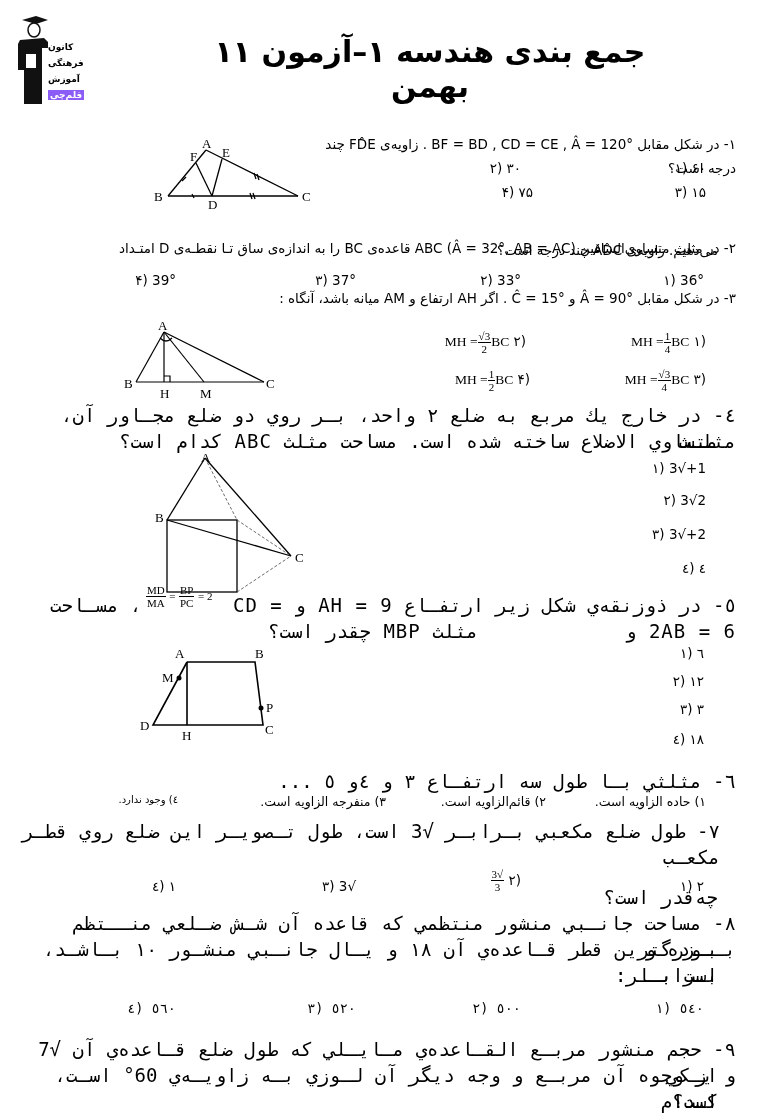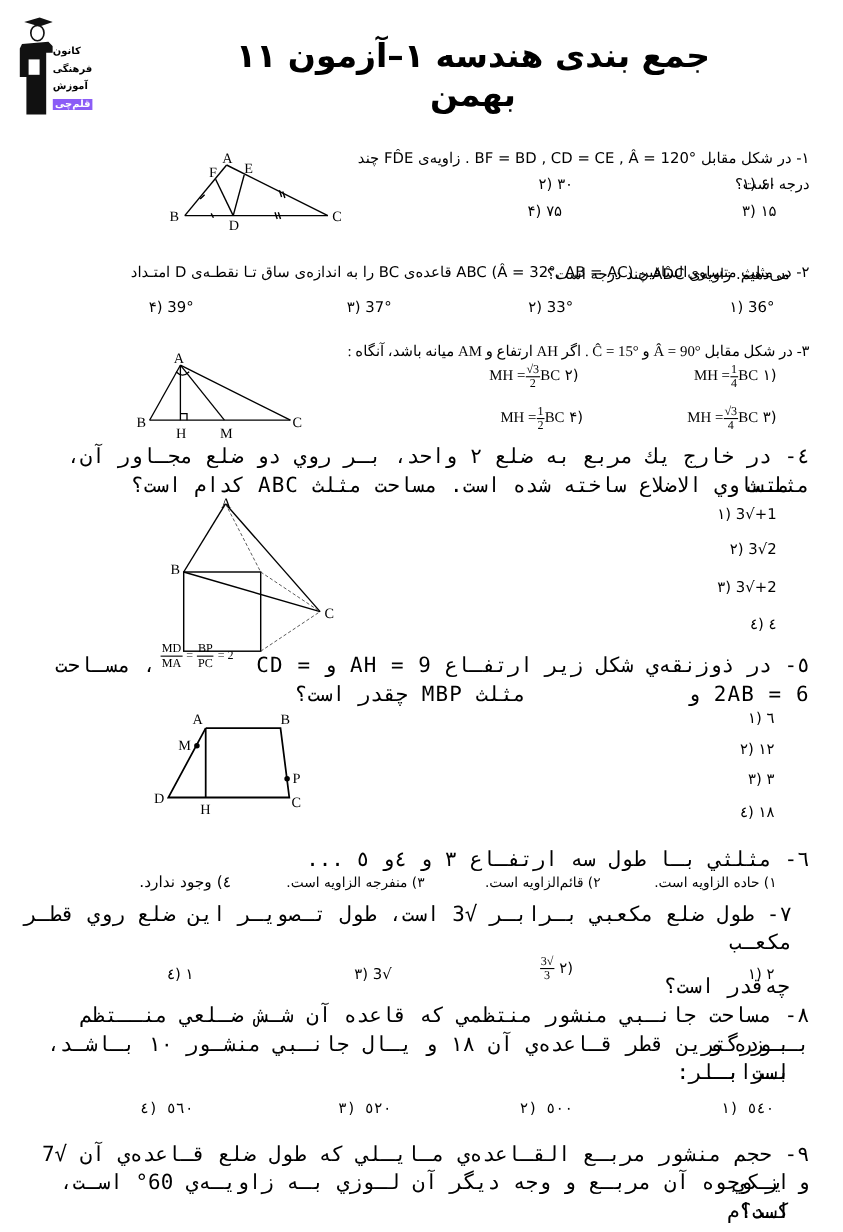--- a/index.html
+++ b/index.html
@@ -62,33 +62,33 @@
   <text x="52" y="13">A</text>
   <text x="72" y="22">E</text>
   <text x="40" y="26">F</text>
   <text x="4" y="66">B</text>
   <text x="58" y="74">D</text>
   <text x="152" y="66">C</text>
 </svg>
 <div class="abs rtl opt" style="right:60px; top:160px">۶۰ (۱</div>
 <div class="abs rtl opt" style="right:245px; top:160px">۳۰ (۲</div>
 <div class="abs rtl opt" style="right:60px; top:184px">۱۵ (۳</div>
-<div class="abs rtl opt" style="right:255px; top:184px">۷۵ (۴</div>
+<div class="abs rtl opt" style="right:233px; top:184px">۷۵ (۴</div>
 
 <div class="abs rtl q" style="right:30px; top:210px; width:700px;margin-top:26px;">
   <span>۲-</span>
   <span>در مثلث متساوی‌الساقین ABC (Â = 32°, AB = AC) قاعده‌ی BC را به اندازه‌ی ساق تـا نقطـه‌ی D امتـداد</span>
 </div>
 <div class="abs rtl q" style="right:48px; top:238px; width:680px;">می‌دهیم. زاویه‌ی AD̂C چند درجه است؟</div>
 <div class="abs rtl opt" style="right:62px; top:272px">36° (۱</div>
 <div class="abs rtl opt" style="right:245px; top:272px">33° (۲</div>
 <div class="abs rtl opt" style="right:410px; top:272px">37° (۳</div>
 <div class="abs rtl opt" style="right:590px; top:272px">39° (۴</div>
 
-<div class="abs rtl q" style="right:30px; top:308px; width:560px;font-family:Liberation Serif, serif;">
+<div class="abs rtl q" style="right:30px; top:286px; width:560px;">
   <span>۳-</span>
   <span>در شکل مقابل Â = 90° و Ĉ = 15° . اگر AH ارتفاع و AM میانه باشد، آنگاه :</span>
 </div>
 <svg class="abs" style="left:120px; top:318px" width="170" height="82">
   <g stroke="#000" stroke-width="1.2" fill="none">
     <line x1="16" y1="64" x2="144" y2="64"></line>
     <line x1="16" y1="64" x2="44" y2="14"></line>
     <line x1="44" y1="14" x2="144" y2="64"></line>
     <line x1="44" y1="14" x2="44" y2="64"></line>
     <line x1="44" y1="14" x2="84" y2="64"></line>
@@ -176,21 +176,21 @@
 <div class="abs rtl opt" style="right:62px; top:701px">٣ (٣</div>
 <div class="abs rtl opt" style="right:62px; top:731px">١٨ (٤</div>
 
 <div class="abs rtl qs" style="right:30px; top:768px; width:690px;">
   <span>٦-</span>
   <span>مثلثي بـا طول سه ارتفـاع ۳ و ٤و ٥ ...</span>
 </div>
 <div class="abs rtl opt" style="right:60px; top:794px; font-size:12.5px">١) حاده الزاويه است.</div>
 <div class="abs rtl opt" style="right:220px; top:794px; font-size:12.5px">٢) قائم‌الزاويه است.</div>
 <div class="abs rtl opt" style="right:380px; top:794px; font-size:12.5px">٣) منفرجه الزاويه است.</div>
-<div class="abs rtl opt" style="right:556px; top:794px; font-size:14px">٤) وجود ندارد.</div>
+<div class="abs rtl opt" style="right:588px; top:794px; font-size:10px">٤) وجود ندارد.</div>
 
 <div class="abs rtl qs" style="right:46px; top:818px; width:710px;">
   <span>٧-</span>
   <span>طول ضلع مكعبي بـرابـر √3 است، طول تـصويـر اين ضلع روي قطـر مكعـب</span>
 </div>
 <div class="abs rtl qs" style="right:48px; top:884px; width:690px;">چه‌قدر است؟</div>
 <div class="abs rtl opt" style="right:62px; top:878px">٢ (١</div>
 <div class="abs rtl opt" style="right:245px; top:868px">
   <span>(٢</span>
   <span class="frac"><span class="num">√3</span><span>3</span></span>

